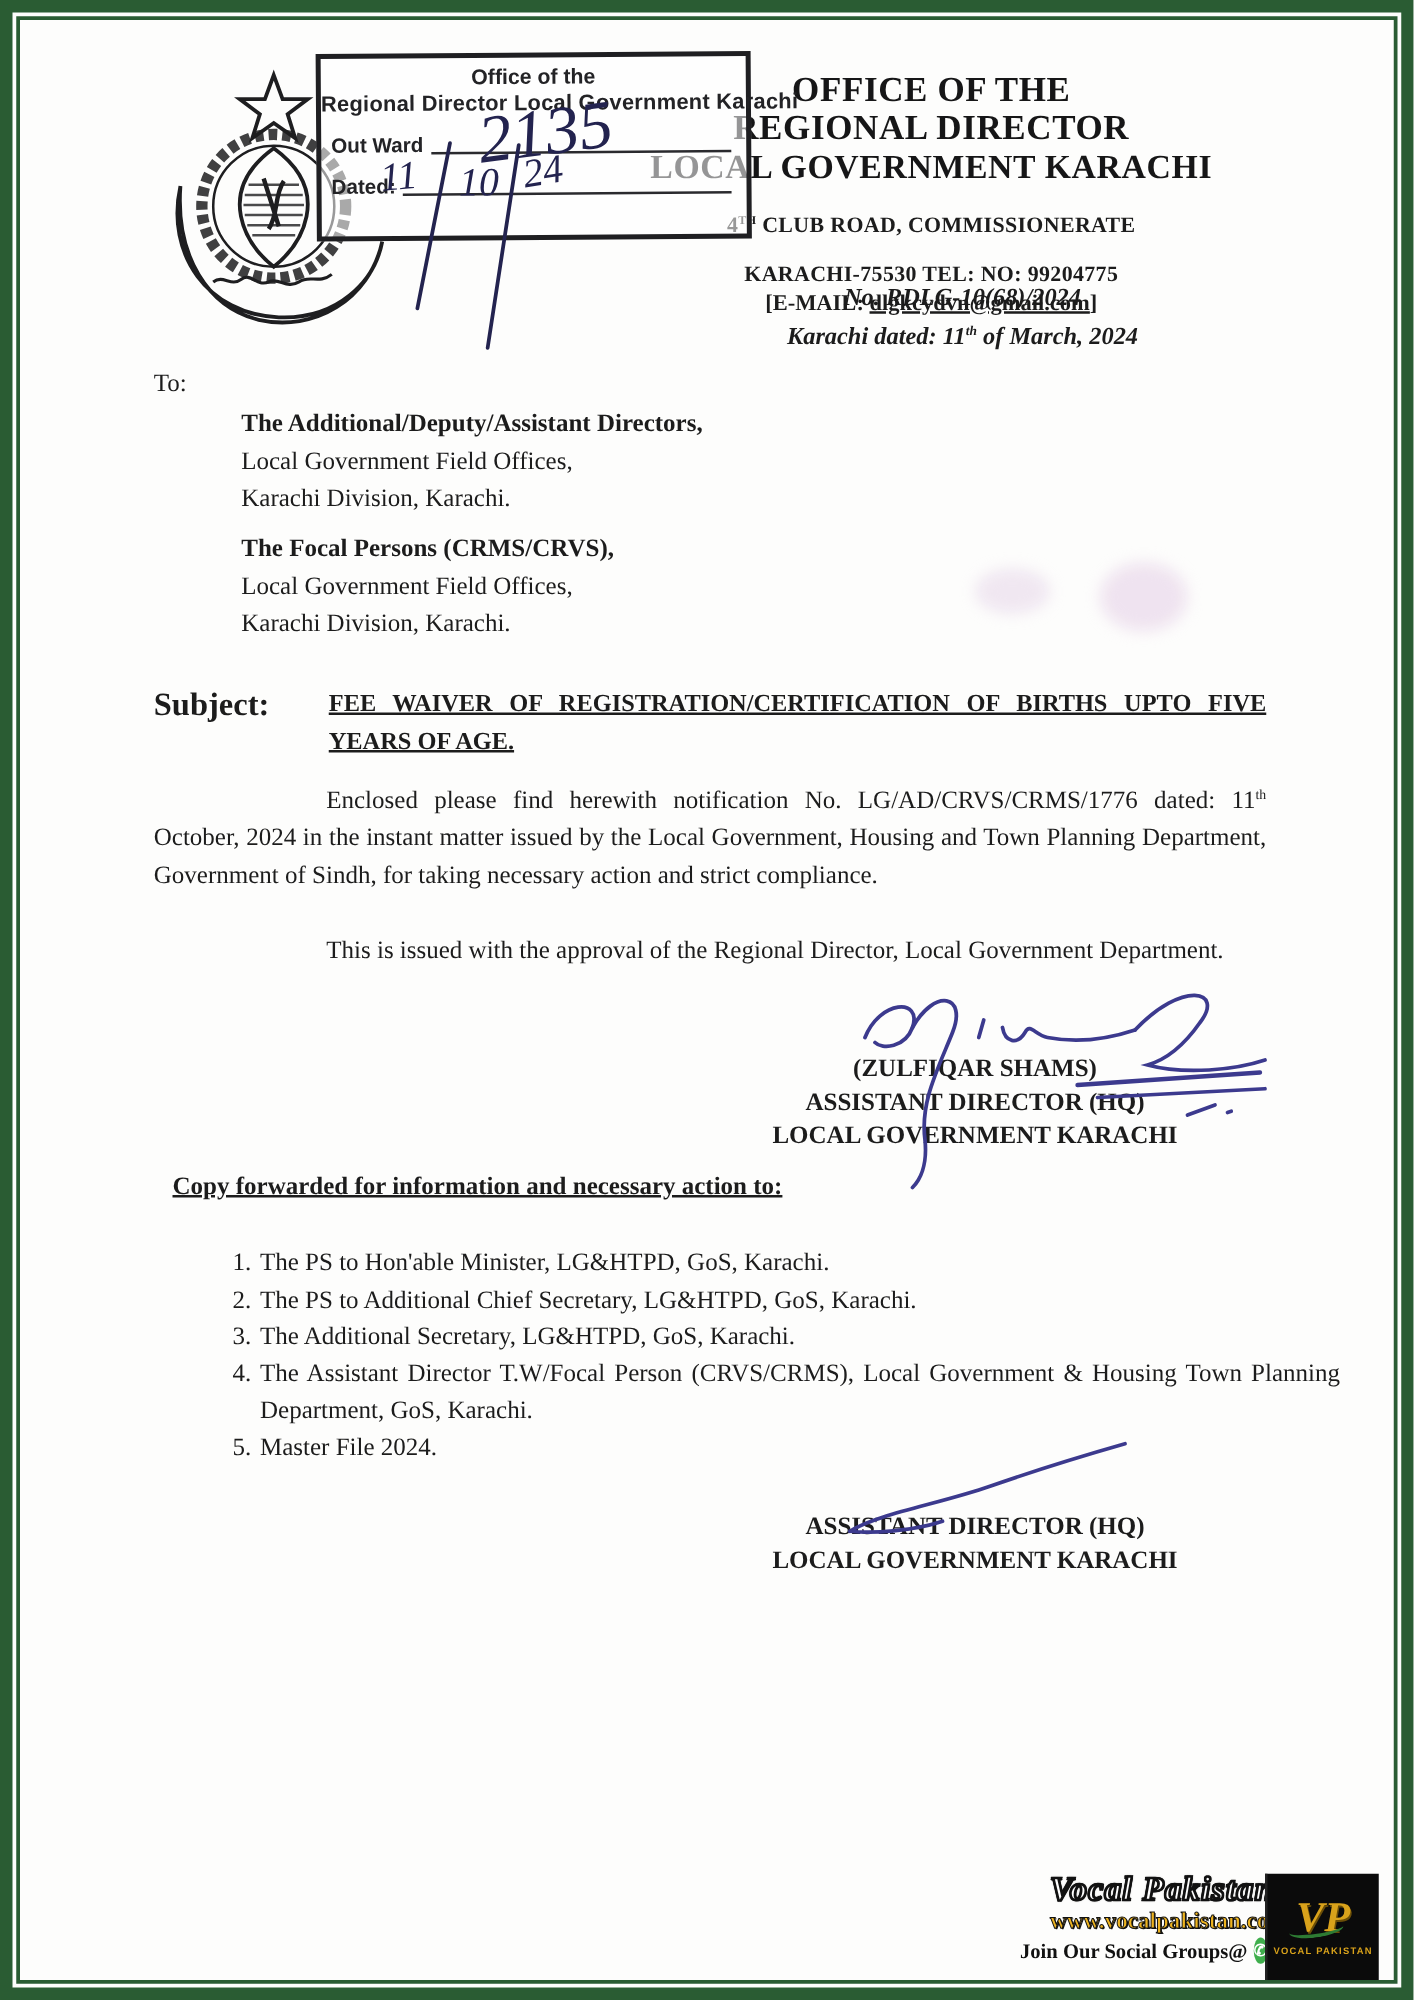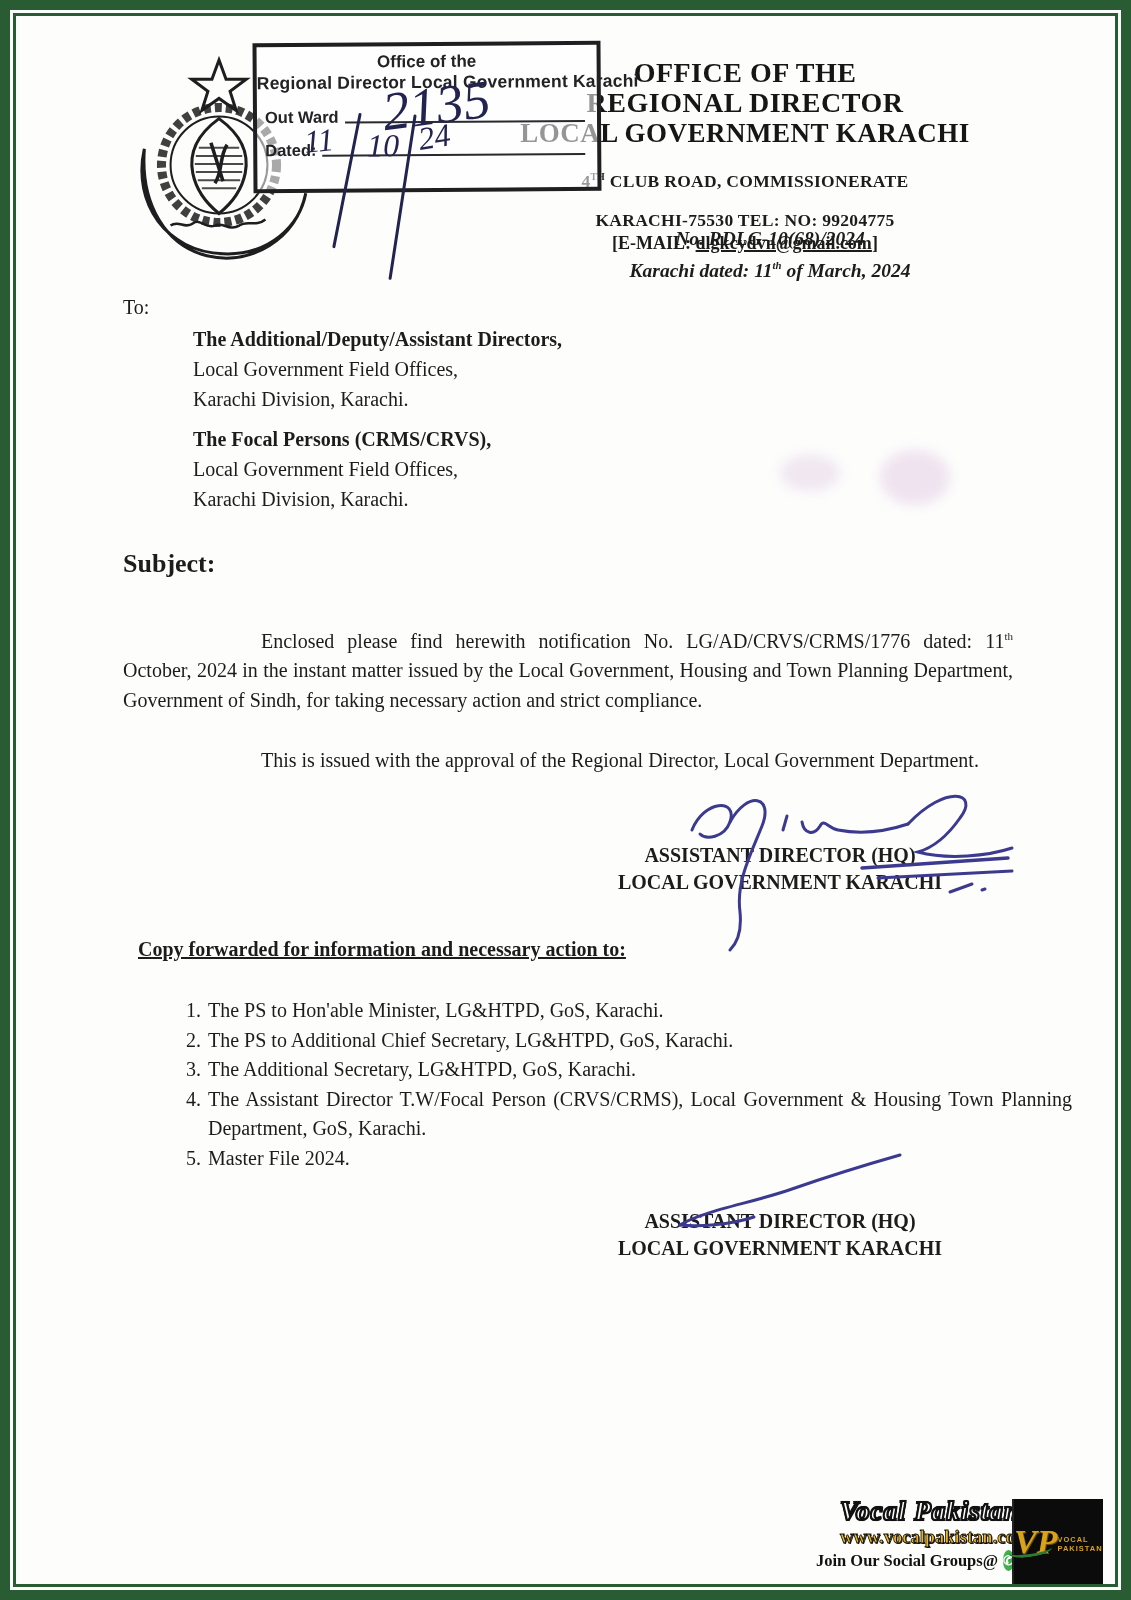--- a/index.html
+++ b/index.html
@@ -85,21 +85,21 @@
   }
   .brand-social{display:flex;align-items:center;justify-content:center;gap:5px;margin-top:2px;}
   .social-text{font-weight:bold;font-size:16.5px;color:#111;white-space:nowrap;}
   .icon-circle{width:21px;height:21px;border-radius:50%;display:flex;align-items:center;justify-content:center;
     color:#fff;font-family:"Liberation Sans",sans-serif;font-weight:bold;font-size:13px;line-height:1;}
   .wa{background:#3fae4c;font-size:13px;}
   .fb{background:#2f66c2;font-family:"Liberation Serif",serif;font-size:16px;}
   .li{background:#2577b5;border-radius:5px;font-size:11px;}
   .vp-logo{
     position:absolute;left:1012px;top:1499px;width:89px;height:85px;background:#0b0b0b;z-index:6;
-    display:flex;align-items:center;justify-content:center;border-left:2px solid #222;
+    display:flex;flex-direction:column;align-items:center;justify-content:center;border-left:2px solid #222;
   }
   .vp-mono{font-style:italic;font-weight:bold;font-size:34px;line-height:34px;color:#d9a21b;
     font-family:"Liberation Serif",serif;text-shadow:1px 1px 0 #6b4e07;position:relative;}
   .vp-swoosh{position:absolute;left:-6px;bottom:2px;width:44px;height:10px;border-bottom:3px solid #2d7a33;border-radius:50%;transform:rotate(-8deg);}
   .vp-caption{font-size:7.5px;font-weight:bold;color:#d9a21b;letter-spacing:1px;margin-top:4px;font-family:"Liberation Sans",sans-serif;}
 </style>
 </head>
 <body>
 
 <div class="page">
@@ -177,25 +177,27 @@
     <div>Karachi Division, Karachi.</div>
   </div>
 
   <div class="addr-group g2">
     <div class="addr-name">The Focal Persons (CRMS/CRVS),</div>
     <div>Local Government Field Offices,</div>
     <div>Karachi Division, Karachi.</div>
   </div>
 
   <div class="subject-label">Subject:</div>
+  <div class="subject-text">FEE WAIVER OF REGISTRATION/CERTIFICATION OF BIRTHS UPTO FIVE YEARS OF AGE.</div>
 
   <div class="para p1"><span>Enclosed please find herewith notification No. LG/AD/CRVS/CRMS/1776 dated: 11</span><sup>th</sup><span> October, 2024 in the instant matter issued by the Local Government, Housing and Town Planning Department, Government of Sindh, for taking necessary action and strict compliance.</span></div>
   <div class="para p2">This is issued with the approval of the Regional Director, Local Government Department.</div>
 
   <div class="sign-block">
+    <div>(ZULFIQAR SHAMS)</div>
     <div>ASSISTANT DIRECTOR (HQ)</div>
     <div>LOCAL GOVERNMENT KARACHI</div>
   </div>
 
   <svg class="sig1" viewBox="0 0 370 180" fill="none" stroke="#3c3a8e" stroke-width="3" stroke-linecap="round">
     <path d="M42 58 C54 28 88 26 80 50 C74 66 56 68 50 62"></path>
     <path d="M80 50 C98 18 124 24 112 54 C100 84 86 110 90 140 C92 160 86 172 80 178"></path>
     <path d="M137 44 L133 58"></path>
     <path d="M152 50 C154 62 164 64 170 54 C174 46 178 56 188 58 C214 63 240 58 258 52"></path>
     <path d="M258 52 C296 12 330 20 310 46 C296 66 282 76 268 80 C298 88 338 84 362 76"></path>

